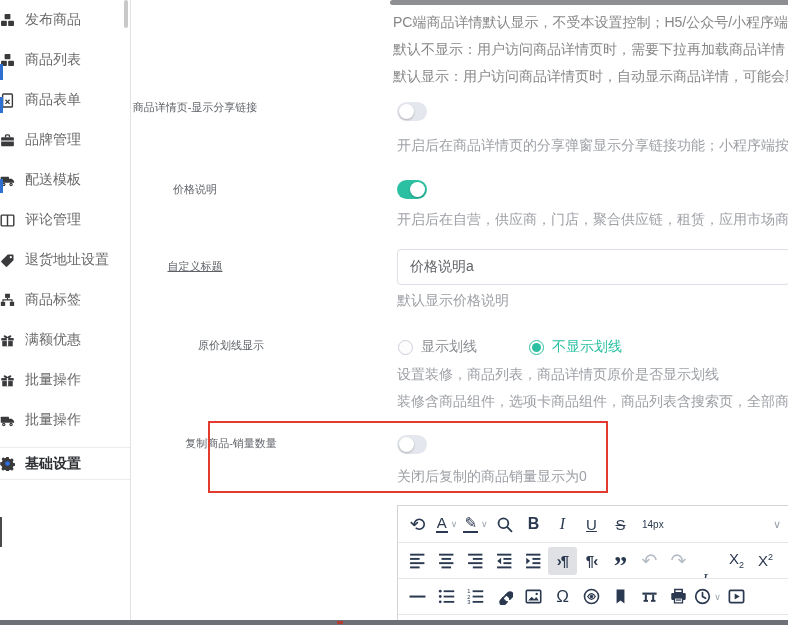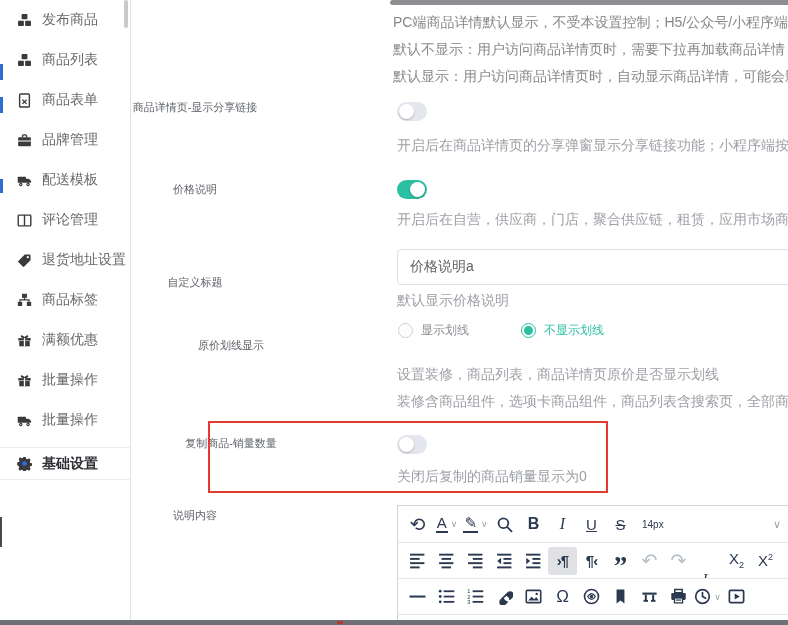--- a/index.html
+++ b/index.html
@@ -3,21 +3,21 @@
 <meta charset="utf-8">
 <style>
   html,body{margin:0;padding:0;background:#fff;}
   body{width:788px;height:625px;overflow:hidden;position:relative;
        font-family:"Liberation Sans","DejaVu Sans",sans-serif;}
   .page{position:absolute;inset:0;}
 
   
   .sidebar{position:absolute;left:0;top:0;width:130px;height:625px;background:#fff;
            border-right:1px solid #e2e2e2;z-index:5;}
-  .sb-item{display:flex;align-items:center;height:40px;padding-left:17px;
+  .sb-item{display:flex;align-items:center;height:40px;
            color:#696969;font-size:14px;cursor:pointer;white-space:nowrap;}
   .sb-item.sel{color:#2f3135;font-weight:bold;height:31px;}
   .sb-ic{width:15px;height:15px;display:inline-flex;}
   .si{width:15px;height:15px;fill:#3a3a3c;}
   .sb-lb{margin-left:10px;}
   .sb-div{height:1px;background:#ededed;}
   .sb-div.top{margin-top:7px;}
   .sb-scroll{position:absolute;right:2px;top:0;width:4px;height:28px;background:#c9c9c9;border-radius:2px;}
 
   
@@ -39,22 +39,22 @@
        cursor:pointer;z-index:2;}
   .tgl::after{content:"";position:absolute;width:15px;height:15px;border-radius:50%;
        background:#fff;top:2px;left:2px;box-shadow:0 1px 2px rgba(0,0,0,.25);}
   .tgl.on{background:#2bc0a2;}
   .tgl.on::after{left:auto;right:2px;}
 
   .inp{position:absolute;left:397px;top:249px;right:-2px;height:36px;border:1px solid #dcdfe6;
        border-radius:4px;padding:0 12px;font-size:14px;color:#606266;box-sizing:border-box;
        background:#fff;outline:none;z-index:2;font-family:inherit;}
 
-  .radio-row{position:absolute;left:398px;top:322px;display:flex;align-items:center;
-       font-size:12px;z-index:2;}
+  .radio-row{position:absolute;left:398px;top:338px;display:flex;align-items:center;
+       font-size:14px;z-index:2;}
   .rd{width:15px;height:15px;border-radius:50%;border:1px solid #ccd0d9;background:#fdfdfd;
       margin-right:8px;box-sizing:border-box;cursor:pointer;position:relative;flex:none;}
   .rd.on{border-color:#2bc0a2;background:#fff;}
   .rd.on::after{content:"";position:absolute;inset:2px;border-radius:50%;background:#2bc0a2;}
   .rd-lb1{color:#8b8d92;margin-right:52px;cursor:pointer;}
   .rd-lb2{color:#2bc0a2;cursor:pointer;}
 
   .redbox{position:absolute;left:208px;top:421px;width:396px;height:68px;
           border:2px solid #e23b2e;z-index:3;pointer-events:none;}
 
@@ -100,40 +100,39 @@
   <div class="intro" style="top:63px;">默认显示：用户访问商品详情页时，自动显示商品详情，可能会影响商品详情打开速</div>
 
   <div class="flabel" style="top:100px;">商品详情页-显示分享链接</div>
   <div class="tgl" style="left:397px;top:102px;"></div>
   <div class="helper" style="top:137px;">开启后在商品详情页的分享弹窗显示分享链接功能；小程序端按本设置控制</div>
 
   <div class="flabel" style="top:182px;">价格说明</div>
   <div class="tgl on" style="left:397px;top:180px;"></div>
   <div class="helper" style="top:211px;">开启后在自营，供应商，门店，聚合供应链，租赁，应用市场商品详情页显示价格说</div>
 
-  <div class="flabel" style="top:275px;">自定义标题</div>
+  <div class="flabel" style="top:259px;text-decoration:underline;">自定义标题</div>
   <input class="inp" value="价格说明a" style="">
   <div class="helper" style="top:292px;">默认显示价格说明</div>
 
   <div class="flabel" style="top:338px;padding-left:36px;">原价划线显示</div>
   <div class="radio-row">
     <span class="rd"></span>
     <span class="rd-lb1">显示划线</span>
     <span class="rd on"></span>
     <span class="rd-lb2">不显示划线</span>
   </div>
   <div class="helper" style="top:366px;">设置装修，商品列表，商品详情页原价是否显示划线</div>
   <div class="helper" style="top:393px;">装修含商品组件，选项卡商品组件，商品列表含搜索页，全部商品页，品牌商品页，</div>
 
   <div class="redbox"></div>
   <div class="flabel" style="top:436px;margin-left:36px;">复制商品-销量数量</div>
   <div class="tgl" style="left:397px;top:435px;"></div>
   <div class="helper" style="top:468px;">关闭后复制的商品销量显示为0</div>
 
-  <div class="flabel" style="top:508px;">说明内容</div>
   <div class="editor">
     <div class="tb-row" style="height:36px;">
         <span class="tb-btn">
           <span style="display:inline-flex;align-items:center;">
             <span class="tg big">⟲</span>
           </span>
         </span>
         <span class="tb-btn">
           <span style="display:inline-flex;align-items:center;">
             <span class="tg ua">A</span>

